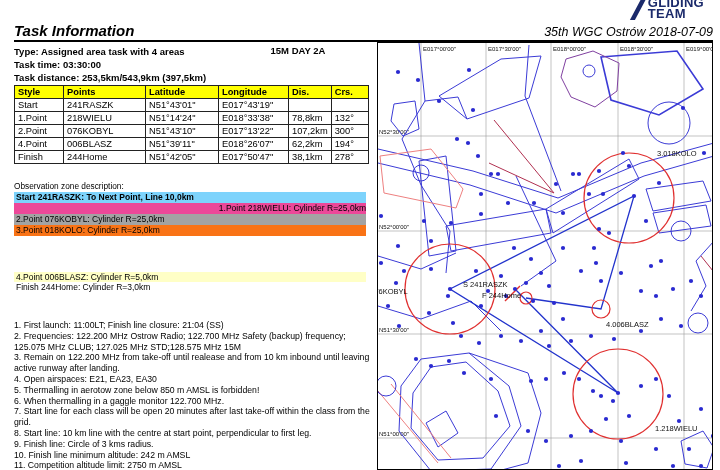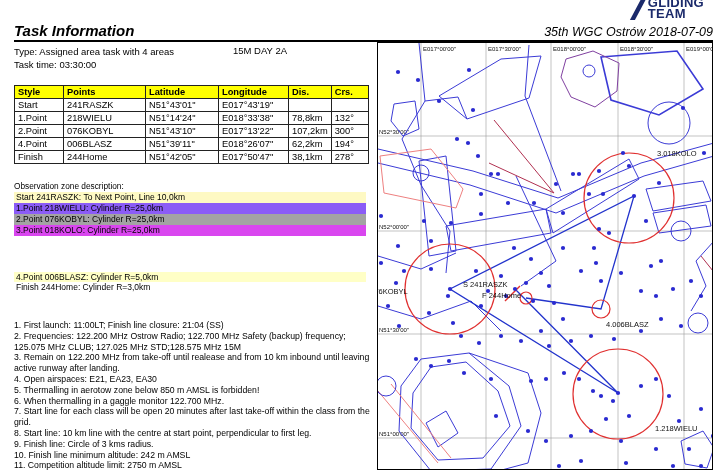--- a/index.html
+++ b/index.html
@@ -6,22 +6,22 @@
   html,body{width:720px;height:470px}
   body{position:relative;overflow:hidden;background:#fff;color:#000;
        font-family:"Liberation Sans",sans-serif}
   .abs{position:absolute}
   #title{left:14px;top:22px;font-size:15px;font-weight:bold;font-style:italic}
   #rule{left:14px;top:40px;width:699px;height:2px;background:#000}
   #competition{right:7px;top:25px;font-size:12.5px;font-style:italic}
   #logo{right:16px;top:-3px;display:flex;align-items:flex-start}
   #logo .slash{width:5px;height:23px;background:var(--navy,#1b2a6b);transform:skewX(-28deg);margin-right:7px}
   #logo .words{font-weight:bold;font-size:13px;line-height:11px;color:var(--navy,#1b2a6b);letter-spacing:.3px}
-  #info{left:14px;top:45px;font-weight:normal;font-size:9.5px;line-height:13px}
-  #classday{left:233px;top:45px;width:130px;text-align:left;font-weight:normal;font-size:9.5px}
+  #info{left:14px;top:45px;font-weight:bold;font-size:9.5px;line-height:13px}
+  #classday{left:233px;top:45px;width:130px;text-align:center;font-weight:bold;font-size:9.5px}
   #tasktable{left:14px;top:85px;border-collapse:collapse;font-size:9.3px}
   #tasktable th,#tasktable td{border:1px solid #222;padding:0 3px;height:12px;line-height:12px;text-align:left;white-space:nowrap}
   #tasktable th{font-weight:bold;background:var(--accent,#ffff00)}
   #obs-heading{left:14px;top:181px;font-size:8.3px}
   #obs-lines{left:14px;top:192px;width:352px;font-size:8.5px}
   .obs-line{height:10.9px;line-height:10.9px;padding-left:2px;white-space:nowrap}
   #notes{left:14px;top:320px;width:360px;font-size:8.7px;line-height:10.8px}
   #map{left:377px;top:42px;width:336px;height:428px;border:1px solid #000;overflow:hidden;background:#fff}
   svg text{font-family:"Liberation Sans",sans-serif}
 </style>
@@ -37,20 +37,21 @@
     <div>TEAM</div>
   </div>
 </div>
 
 <div id="competition" class="abs">35th WGC Ostrów 2018-07-09</div>
 <div id="rule" class="abs"></div>
 
 <div id="info" class="abs">
   <div>Type: Assigned area task with 4 areas</div>
   <div>Task time: 03:30:00</div>
+  <div>Task distance: 253,5km/543,9km (397,5km)</div>
 </div>
 <div id="classday" class="abs">15M DAY 2A</div>
 
 <table id="tasktable" class="abs">
   <thead>
       <tr id="thr">
         <th style="width: 49px;">Style</th>
         <th style="width: 82px; margin-left: 8px;">Points</th>
         <th style="width: 73px; margin-left: 32px;">Latitude</th>
         <th style="width: 70px;">Longitude</th>
@@ -97,24 +98,24 @@
         <td>N51°42'05"</td>
         <td>E017°50'47"</td>
         <td>38,1km</td>
         <td>278°</td>
       </tr>
     </tbody>
 </table>
 
 <div id="obs-heading" class="abs">Observation zone description:</div>
 <div id="obs-lines" class="abs">
-    <div class="obs-line" style="background: #fef9c3;">Start 241RASZK: To Next Point, Line 10,0km</div>
-    <div class="obs-line" style="background: #8b5cf6;">1.Point 218WIELU: Cylinder R=25,0km</div>
+    <div class="obs-line" style="background: #7dd3fc; font-weight: bold;">Start 241RASZK: To Next Point, Line 10,0km</div>
+    <div class="obs-line" style="background: #ec4899; text-align: right;">1.Point 218WIELU: Cylinder R=25,0km</div>
     <div class="obs-line" style="background: #a3a3a3;">2.Point 076KOBYL: Cylinder R=25,0km</div>
-    <div class="obs-line" style="background: #d946ef;">3.Point 018KOLO: Cylinder R=25,0km</div>
+    <div class="obs-line" style="background: #f97316;">3.Point 018KOLO: Cylinder R=25,0km</div>
     <div class="obs-line" style="background: rgb(255, 255, 198); margin-top: 36px;">4.Point 006BLASZ: Cylinder R=5,0km</div>
     <div class="obs-line" style="background: transparent;">Finish 244Home: Cylinder R=3,0km</div>
   </div>
 
 <div id="notes" class="abs">
     <div>1. First launch: 11:00LT; Finish line closure: 21:04 (SS)</div>
     <div>2. Frequencies: 122.200 MHz Ostrow Radio; 122.700 MHz Safety (backup) frequency; 125.075 MHz CLUB; 127.025 MHz STD;128.575 MHz 15M</div>
     <div>3. Remain on 122.200 MHz from take-off until realease and from 10 km inbound until leaving active runway after landing.</div>
     <div>4. Open airspaces: E21, EA23, EA30</div>
     <div>5. Thermalling in aerotow zone below 850 m AMSL is forbidden!</div>

